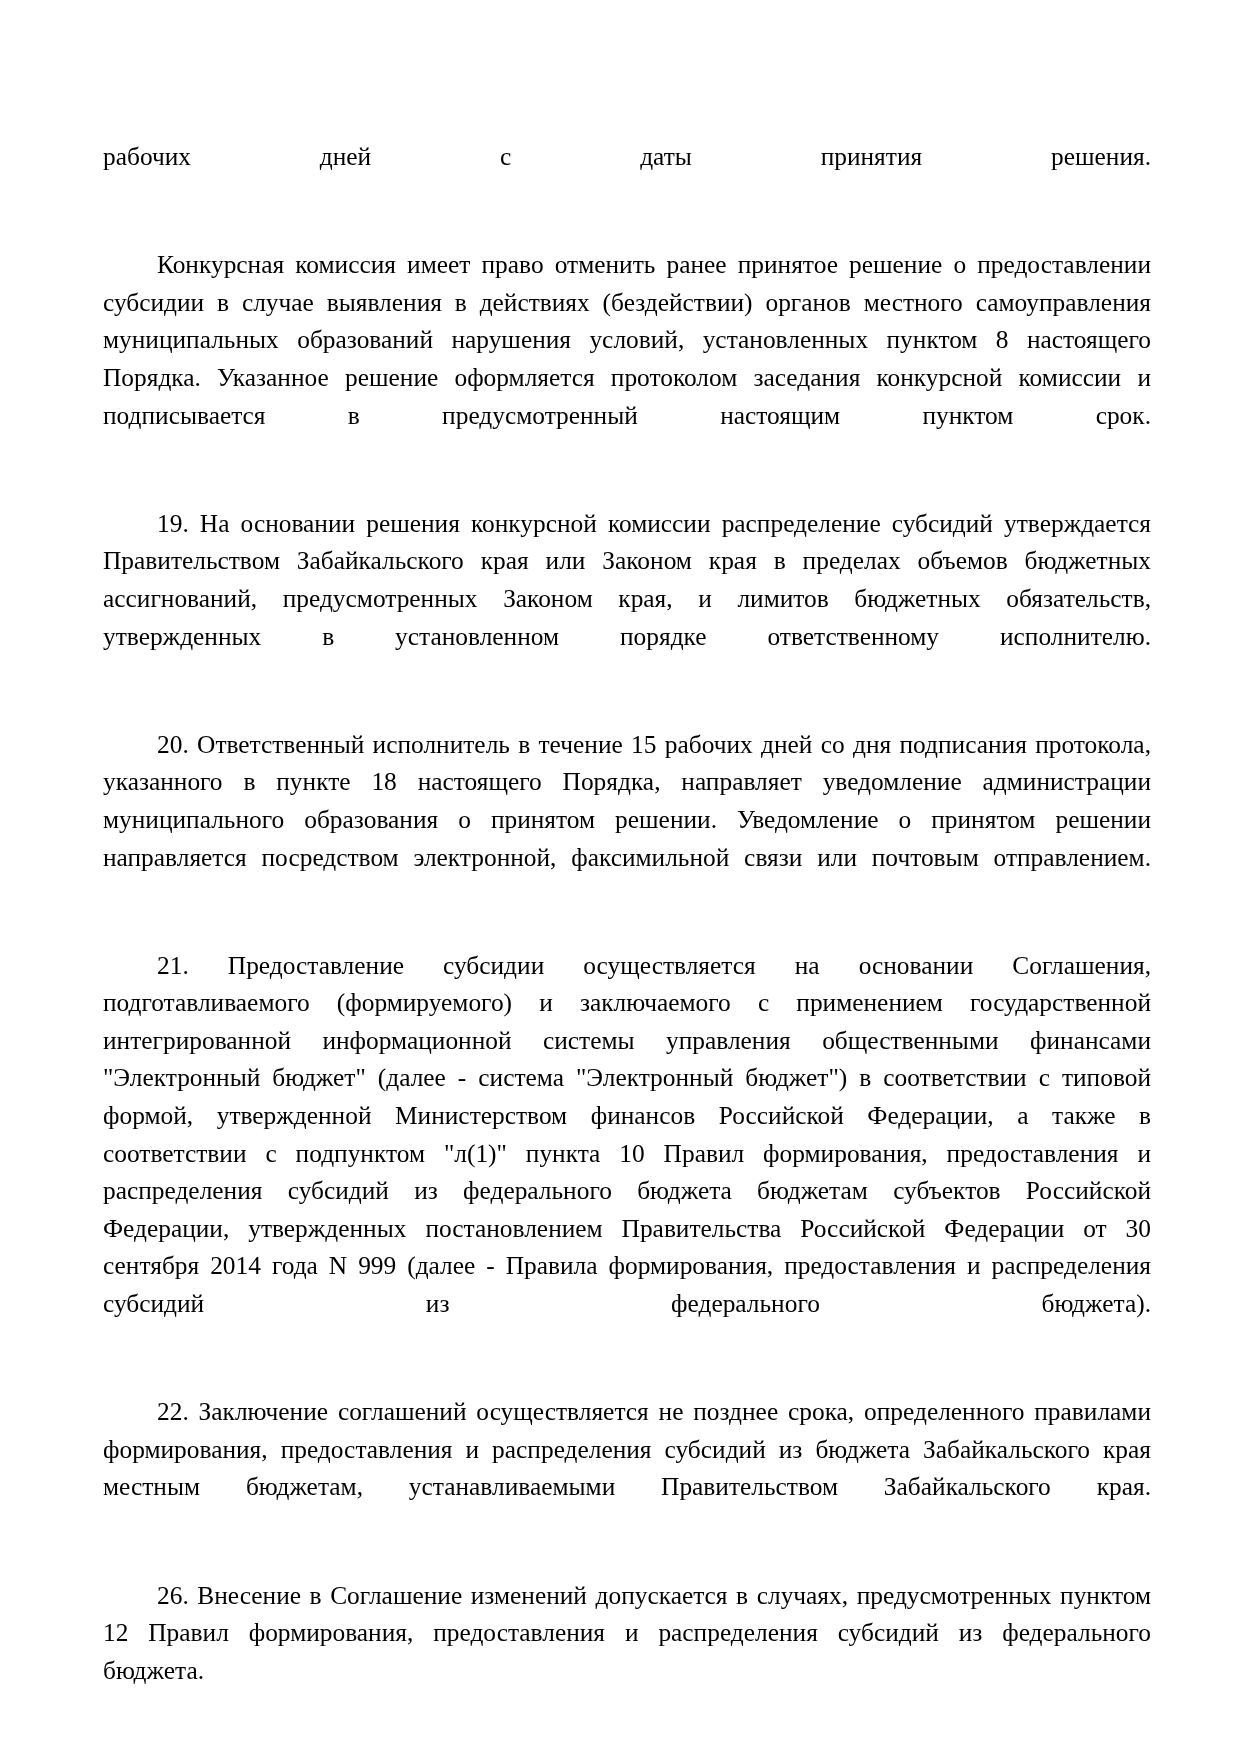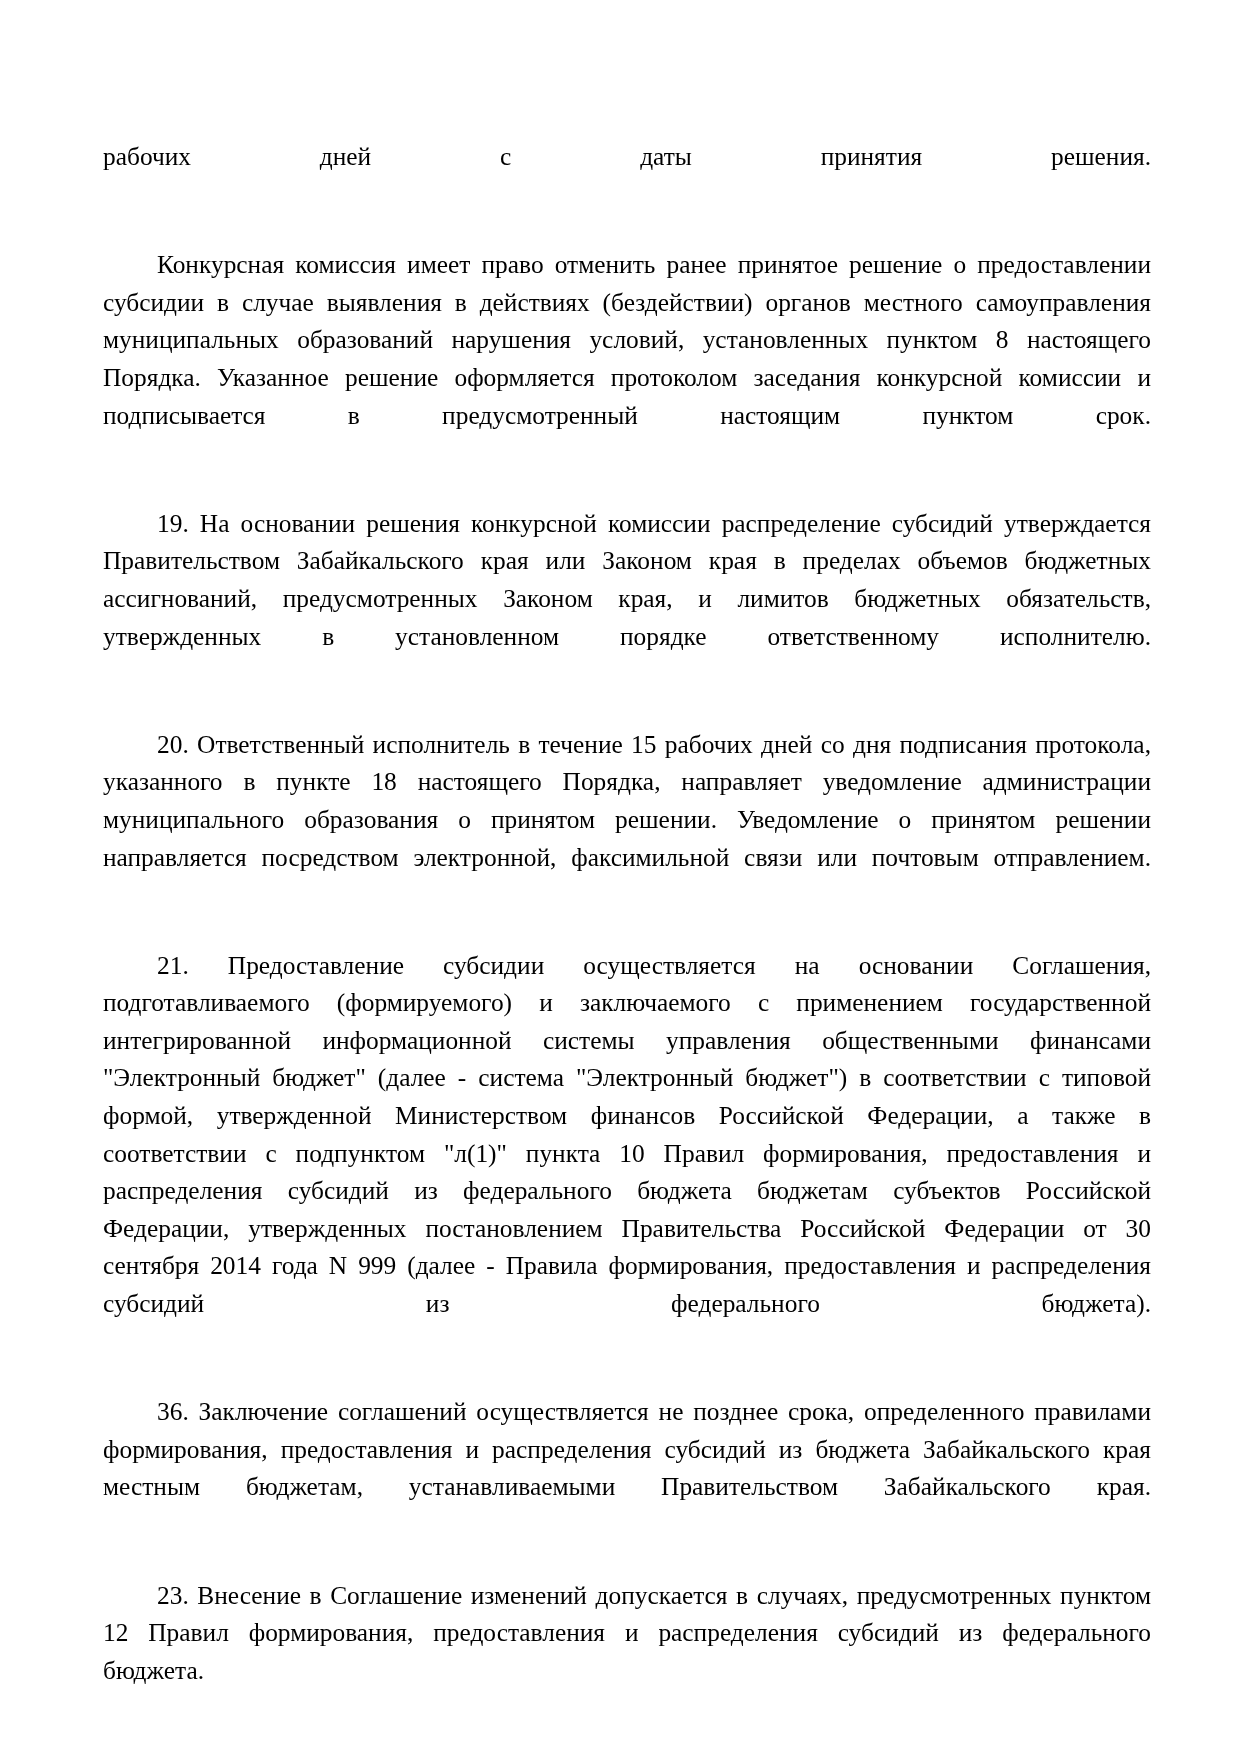--- a/index.html
+++ b/index.html
@@ -55,18 +55,18 @@
 </head>
 <body>
 
 <div class="page">
   <div class="content">
     <p class="para">рабочих дней с даты принятия решения.</p>
     <p class="para indent gap">Конкурсная комиссия имеет право отменить ранее принятое решение о предоставлении субсидии в случае выявления в действиях (бездействии) органов местного самоуправления муниципальных образований нарушения условий, установленных пунктом 8 настоящего Порядка. Указанное решение оформляется протоколом заседания конкурсной комиссии и подписывается в предусмотренный настоящим пунктом срок.</p>
     <p class="para indent gap">19. На основании решения конкурсной комиссии распределение субсидий утверждается Правительством Забайкальского края или Законом края в пределах объемов бюджетных ассигнований, предусмотренных Законом края, и лимитов бюджетных обязательств, утвержденных в установленном порядке ответственному исполнителю.</p>
     <p class="para indent gap">20. Ответственный исполнитель в течение 15 рабочих дней со дня подписания протокола, указанного в пункте 18 настоящего Порядка, направляет уведомление администрации муниципального образования о принятом решении. Уведомление о принятом решении направляется посредством электронной, факсимильной связи или почтовым отправлением.</p>
     <p class="para indent gap">21. Предоставление субсидии осуществляется на основании Соглашения, подготавливаемого (формируемого) и заключаемого с применением государственной интегрированной информационной системы управления общественными финансами "Электронный бюджет" (далее - система "Электронный бюджет") в соответствии с типовой формой, утвержденной Министерством финансов Российской Федерации, а также в соответствии с подпунктом "л(1)" пункта 10 Правил формирования, предоставления и распределения субсидий из федерального бюджета бюджетам субъектов Российской Федерации, утвержденных постановлением Правительства Российской Федерации от 30 сентября 2014 года N 999 (далее - Правила формирования, предоставления и распределения субсидий из федерального бюджета).</p>
-    <p class="para indent gap">36. Заключение соглашений осуществляется не позднее срока, определенного правилами формирования, предоставления и распределения субсидий из бюджета Забайкальского края местным бюджетам, устанавливаемыми Правительством Забайкальского края.</p>
-    <p class="para indent gap">23. Внесение в Соглашение изменений допускается в случаях, предусмотренных пунктом 12 Правил формирования, предоставления и распределения субсидий из федерального бюджета.</p>
+    <p class="para indent gap">22. Заключение соглашений осуществляется не позднее срока, определенного правилами формирования, предоставления и распределения субсидий из бюджета Забайкальского края местным бюджетам, устанавливаемыми Правительством Забайкальского края.</p>
+    <p class="para indent gap">26. Внесение в Соглашение изменений допускается в случаях, предусмотренных пунктом 12 Правил формирования, предоставления и распределения субсидий из федерального бюджета.</p>
     <p class="para indent gap">Внесение в Соглашение изменений, предусматривающих ухудшение значений показателей результативности использования субсидии, а также увеличение сроков реализации предусмотренного Соглашением Мероприятия, не допускается в течение всего периода действия Соглашения, за исключением случаев, когда выполнение условий предоставления субсидии оказалось невозможным вследствие обстоятельств непреодолимой силы, а также в случае существенного (более чем на 20 процентов) сокращения размера субсидии.</p>
 
   </div>
 </div>
 
 </body></html>

